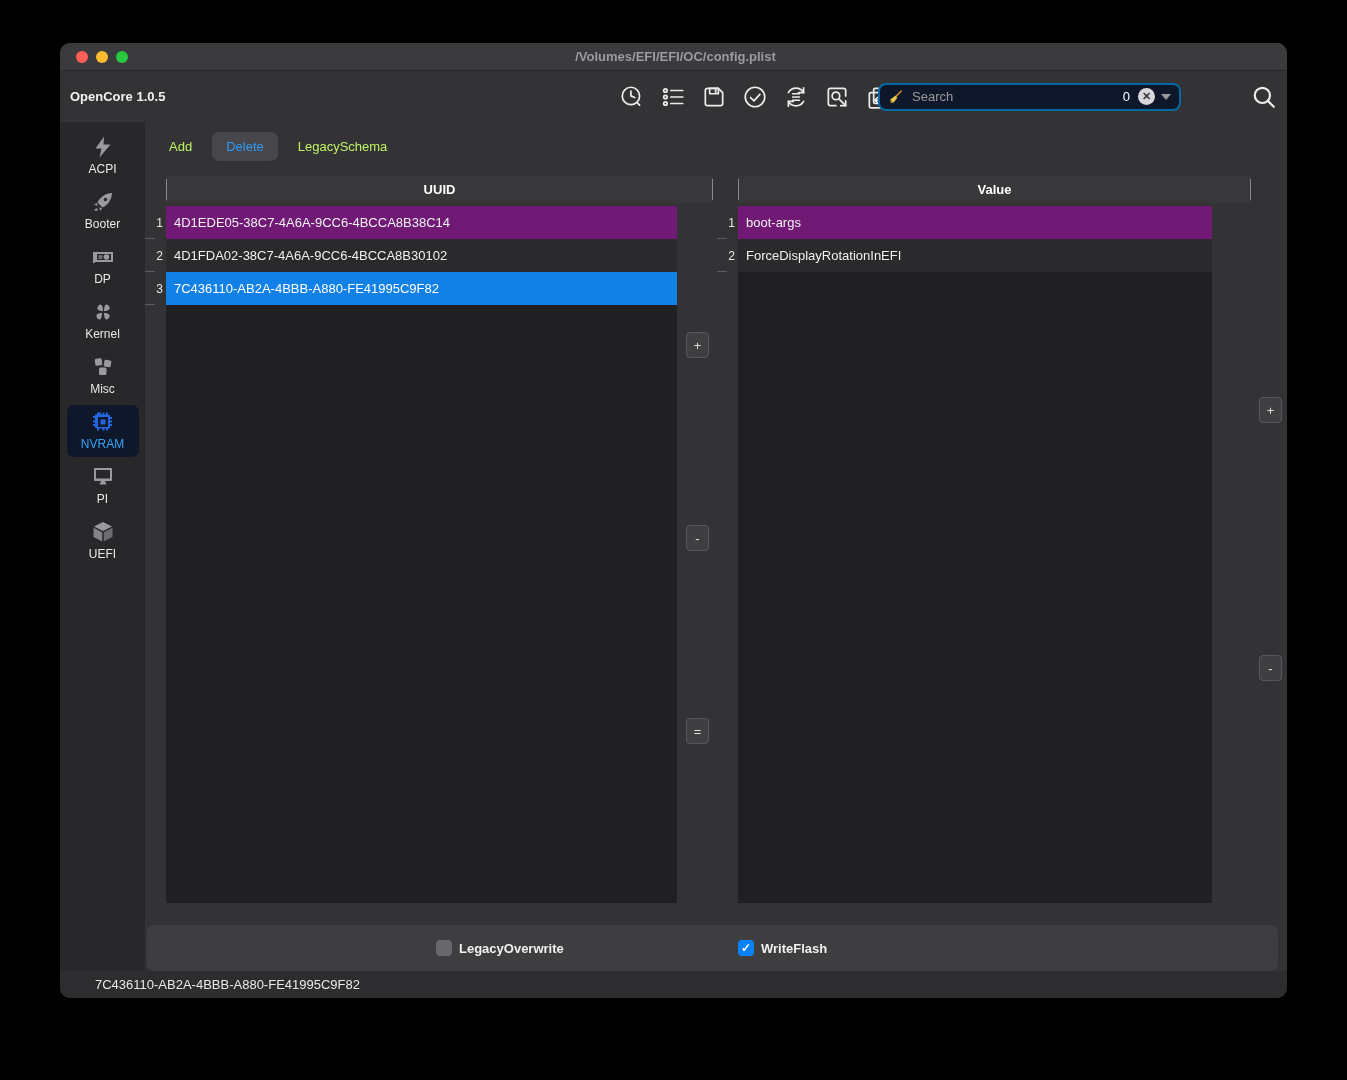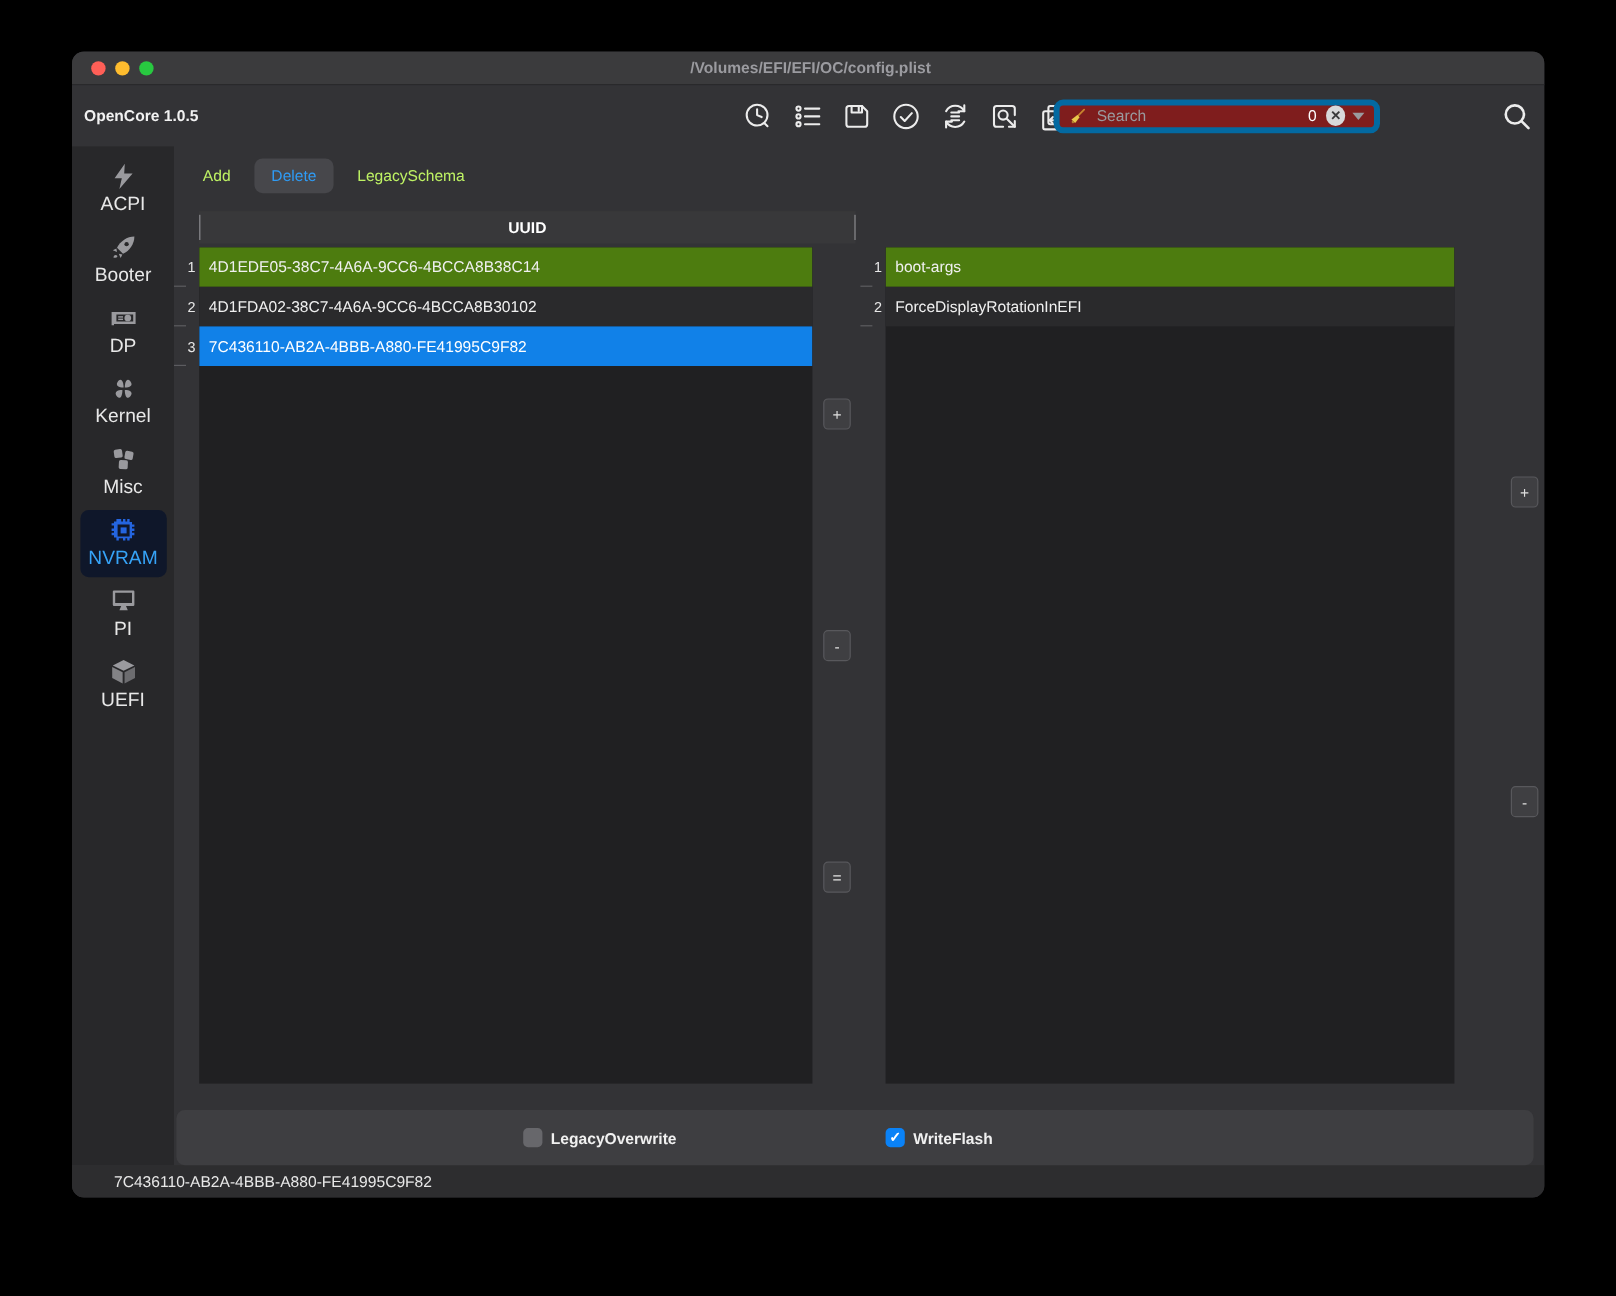--- a/index.html
+++ b/index.html
@@ -16,58 +16,58 @@
   .light.red{background:#ff5f57;} .light.yellow{background:#febc2e;} .light.green{background:#28c840;}
   .win-title { position:absolute; left:4px; right:0; text-align:center; color:#9b9ba0;
     font-size:13px; font-weight:bold; pointer-events:none; }
   
   .toolbar { height:51px; display:flex; align-items:center; flex:0 0 auto; position:relative; }
   .app-label { color:#f2f2f2; font-size:13px; font-weight:bold; margin-left:10px;text-align:center; }
   .tb-icons { position:absolute; left:558px; display:flex; align-items:center; gap:13px; }
   .tb-btn { width:28px; height:28px; display:flex; align-items:center; justify-content:center; }
   .tb-btn svg { stroke:#ececec; fill:none; stroke-width:1.6; stroke-linecap:round; stroke-linejoin:round; }
   .tb-btn.dim svg { stroke:#85858a; }
-  .searchbox { position:absolute; left:818px; width:272px; height:28px; background:#7f1d1d;
-    border:5px solid #0369a1; border-radius:8px; display:flex; align-items:center; padding:0 8px; }
+  .searchbox { position:absolute; left:818px; width:303px; height:28px; background:#0f172a;
+    border:2px solid #0369a1; border-radius:8px; display:flex; align-items:center; padding:0 8px; }
   .searchbox .broom { width:16px; height:16px; margin-right:8px; }
   .search-ph { color:#9a9a9e; font-size:13px; flex:1; background:transparent; border:none; outline:none;
     font-family:"Liberation Sans",sans-serif; }
   .search-ph::placeholder { color:#9a9a9e; opacity:1; }
   .search-count { color:#fff; font-size:13px; margin-right:8px; }
   .clear-btn { width:17px; height:17px; border-radius:50%; background:#d8d8da; color:#39393b;
     font-size:11px; font-weight:bold; display:flex; align-items:center; justify-content:center; margin-right:6px; }
   .dd-arrow { width:0; height:0; border-left:5px solid transparent; border-right:5px solid transparent;
     border-top:6px solid #9a9a9e; }
   .mag-btn { position:absolute; left:1190px; width:28px; height:28px; }
   .mag-btn svg { stroke:#ececec; fill:none; stroke-width:2; stroke-linecap:round; }
   
   .content { flex:1; display:flex; min-height:0; }
   .sidebar { width:85px; background:#28282a; display:flex; flex-direction:column; align-items:center;
     padding-top:8px; flex:0 0 auto; }
   .side-item { width:72px; padding:5px 0 6px; border-radius:7px; display:flex; flex-direction:column;
     align-items:center; margin-bottom:3px; }
   .side-item svg { width:24px; height:24px; fill:#9a9a9e; }
-  .side-item .lbl { color:#e8e8e8; font-size:16px; margin-top:3px; }
+  .side-item .lbl { color:#e8e8e8; font-size:12px; margin-top:3px; }
   .side-item.selected { background:#0f172a; }
   .side-item.selected svg { fill:#2465e0; }
   .side-item.selected .lbl { color:#36a3f7; }
   
   .main { flex:1; position:relative; }
   .tabs { position:absolute; left:10px; top:0; height:48px; display:flex; align-items:center; gap:6px; }
   .tab { color:#bef264; font-size:13px; padding:7px 14px; border-radius:7px; }
   .tab.selected { background:#47474b; color:#2f9bf4; }
   
   .thead { position:absolute; top:54px; height:27px; background:#38383a; color:#fff; font-size:13px;
     font-weight:bold; display:flex; align-items:center; justify-content:center; }
   .thead::before, .thead::after { content:""; position:absolute; top:3px; bottom:3px; width:1px; background:#8a8a8e; }
   .thead::before { left:0; } .thead::after { right:0; }
   .tbody { position:absolute; top:84px; bottom:68px; background:#202022; overflow:hidden; }
   .trow { height:33px; display:flex; align-items:center; padding-left:8px; color:#f0f0f0; font-size:13px;
     white-space:nowrap; }
-  .trow.odd { background:#4d7c0f;text-align:right; } .trow.even { background:#2a2a2c; }
+  .trow.odd { background:#701a75;text-align:right; } .trow.even { background:#2a2a2c; }
   .trow.selected { background:#1181e8; color:#fff; }
   .gutter { position:absolute; top:84px; width:26px; }
   .gcell { height:33px; display:flex; align-items:center; justify-content:flex-end; padding-right:6px;
     color:#e8e8e8; font-size:12px; position:relative; }
   .gcell::after { content:""; position:absolute; left:2px; bottom:0; width:10px; height:1px; background:#5c5c60; }
   .sq-btn { position:absolute; width:23px; height:26px; background:#3f3f42; border:1px solid #58585c;
     border-radius:4px; color:#dedede; font-size:13px; display:flex; align-items:center; justify-content:center; }
   
   .footer-panel { position:absolute; left:2px; right:9px; bottom:0; height:46px; background:#3e3e41;
     border-radius:7px; display:flex; align-items:center; }
@@ -280,20 +280,21 @@
       <div class="tbody" style="left:21px; width:511px;">
         <div class="trow odd">4D1EDE05-38C7-4A6A-9CC6-4BCCA8B38C14</div>
         <div class="trow even">4D1FDA02-38C7-4A6A-9CC6-4BCCA8B30102</div>
         <div class="trow selected">7C436110-AB2A-4BBB-A880-FE41995C9F82</div>
       </div>
 
       <div class="sq-btn" style="left:541px; top:210px;">+</div>
       <div class="sq-btn" style="left:541px; top:403px;">-</div>
       <div class="sq-btn" style="left:541px; top:596px;">=</div>
 
+      <div class="thead" style="left:593px; width:513px;">Value</div>
       <div class="gutter" style="left:570px;">
         <div class="gcell">1</div>
         <div class="gcell">2</div>
       </div>
       <div class="tbody" style="left:593px; width:474px;">
         <div class="trow odd">boot-args</div>
         <div class="trow even">ForceDisplayRotationInEFI</div>
       </div>
 
       <div class="sq-btn" style="left:1114px; top:275px;">+</div>

